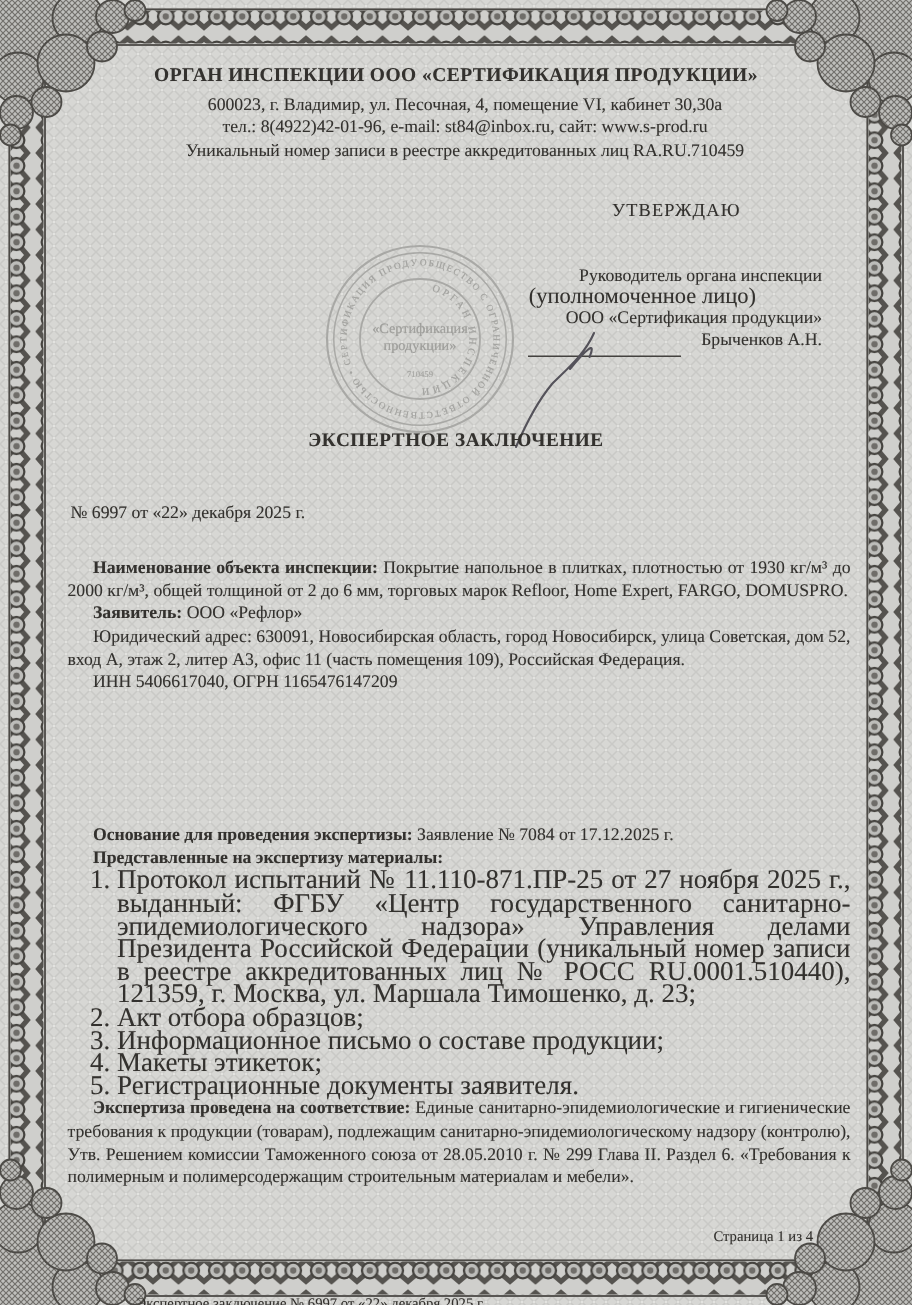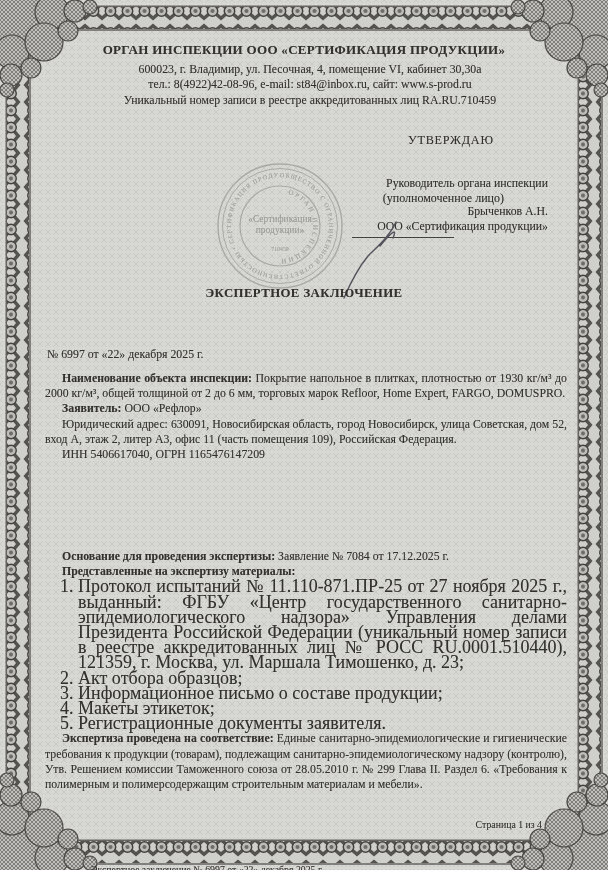--- a/index.html
+++ b/index.html
@@ -14,30 +14,30 @@
   .abs { position:absolute; }
 
   .hdr { left:30px; top:42px; width:548px; text-align:center; }
   .hdr-l1 { font-weight:bold; font-size:13px; letter-spacing:0.3px; margin-bottom:4px; }
   .hdr-l  { font-size:11.8px; line-height:15.3px;padding-left:12px; }
 
   .approve { left:408px; top:133px; font-size:12.2px; letter-spacing:0.8px; }
 
   .appr-block { left:330px; top:176px; width:218px; text-align:right;
                 font-size:11.8px; line-height:15.5px; }
-  .appr-auth { font-size:12px; line-height:12px; padding-right:44px; }
+  .appr-auth { font-size:15px; line-height:12px; padding-right:44px; }
   .sig-line { left:352px; top:224px; width:102px; height:13px;
               border-bottom:1px solid #44423f; }
 
   .stamp { left:212px; top:156px; opacity:0.85; }
   .sig   { left:330px; top:210px; }
 
   .title  { left:30px; top:286px; width:548px; text-align:center;
             font-weight:bold; font-size:12.8px; letter-spacing:0.4px; }
-  .docnum { left:47px; top:334px; font-size:11.8px;margin-top:13px; }
+  .docnum { left:47px; top:334px; font-size:11.8px; }
 
   .b1 { left:45px; top:371px; width:522px; }
   .b2 { left:45px; top:549px; width:522px; }
   p.t { margin:0; font-size:11.8px; line-height:15.2px;
         text-align:justify; text-indent:17px; }
   ol.mats { margin:0; padding-left:33px; font-size:18px; line-height:15.2px; }
   ol.mats li { text-align:justify; }
 
   .foot-l { left:73px; top:864px; font-size:9.8px;padding-left:18px; }
   .foot-r { right:66px; top:819px; font-size:9.8px; }
@@ -106,21 +106,21 @@
       <use href="#corner"></use>
       <use href="#corner" transform="translate(608,0) scale(-1,1)"></use>
       <use href="#corner" transform="translate(0,870) scale(1,-1)"></use>
       <use href="#corner" transform="translate(608,870) scale(-1,-1)"></use>
     </g>
   </svg>
 
   <div class="abs hdr">
     <div class="hdr-l1">ОРГАН ИНСПЕКЦИИ ООО «СЕРТИФИКАЦИЯ ПРОДУКЦИИ»</div>
     <div class="hdr-l">600023, г. Владимир, ул. Песочная, 4, помещение VI, кабинет 30,30а</div>
-    <div class="hdr-l">тел.: 8(4922)42-08-96, e-mail: st84@inbox.ru, сайт: www.s-prod.ru</div>
+    <div class="hdr-l">тел.: 8(4922)42-01-96, e-mail: st84@inbox.ru, сайт: www.s-prod.ru</div>
     <div class="hdr-l">Уникальный номер записи в реестре аккредитованных лиц RA.RU.710459</div>
   </div>
 
   <div class="abs approve">УТВЕРЖДАЮ</div>
 
   <svg class="abs stamp" width="136" height="140" viewBox="0 0 136 140">
     <g stroke="#a2a29f" fill="none">
       <circle cx="68" cy="70" r="62" stroke-width="1.4"></circle>
       <circle cx="68" cy="70" r="57.5" stroke-width="1"></circle>
       <circle cx="68" cy="70" r="40" stroke-width="1.2"></circle>
@@ -136,22 +136,22 @@
       <textPath href="#arcI" startOffset="8">ОРГАН ИНСПЕКЦИИ</textPath>
     </text>
     <text x="68" y="66" text-anchor="middle" font-size="9.5" fill="#989895">«Сертификация</text>
     <text x="68" y="77" text-anchor="middle" font-size="9.5" fill="#989895">продукции»</text>
     <text x="68" y="95" text-anchor="middle" font-size="5.8" fill="#a2a29f">710459</text>
   </svg>
 
   <div class="abs appr-block">
     <div>Руководитель органа инспекции</div>
     <div class="appr-auth">(уполномоченное лицо)</div>
+    <div>ООО «Сертификация продукции»</div>
     <div>Брыченков А.Н.</div>
-    <div>ООО «Сертификация продукции»</div>
   </div>
 
   <div class="abs sig-line"></div>
   <svg class="abs sig" width="120" height="110" viewBox="0 0 120 110">
     <path d="M66 12 C60 26 48 36 38 46 C28 58 20 74 14 88 M50 36 C60 24 68 16 63 28" stroke="#54525a" stroke-width="1.4" fill="none" stroke-linecap="round"></path>
   </svg>
 
   <div class="abs title">ЭКСПЕРТНОЕ ЗАКЛЮЧЕНИЕ</div>
   <div class="abs docnum">№ 6997 от «22» декабря 2025 г.</div>
 

